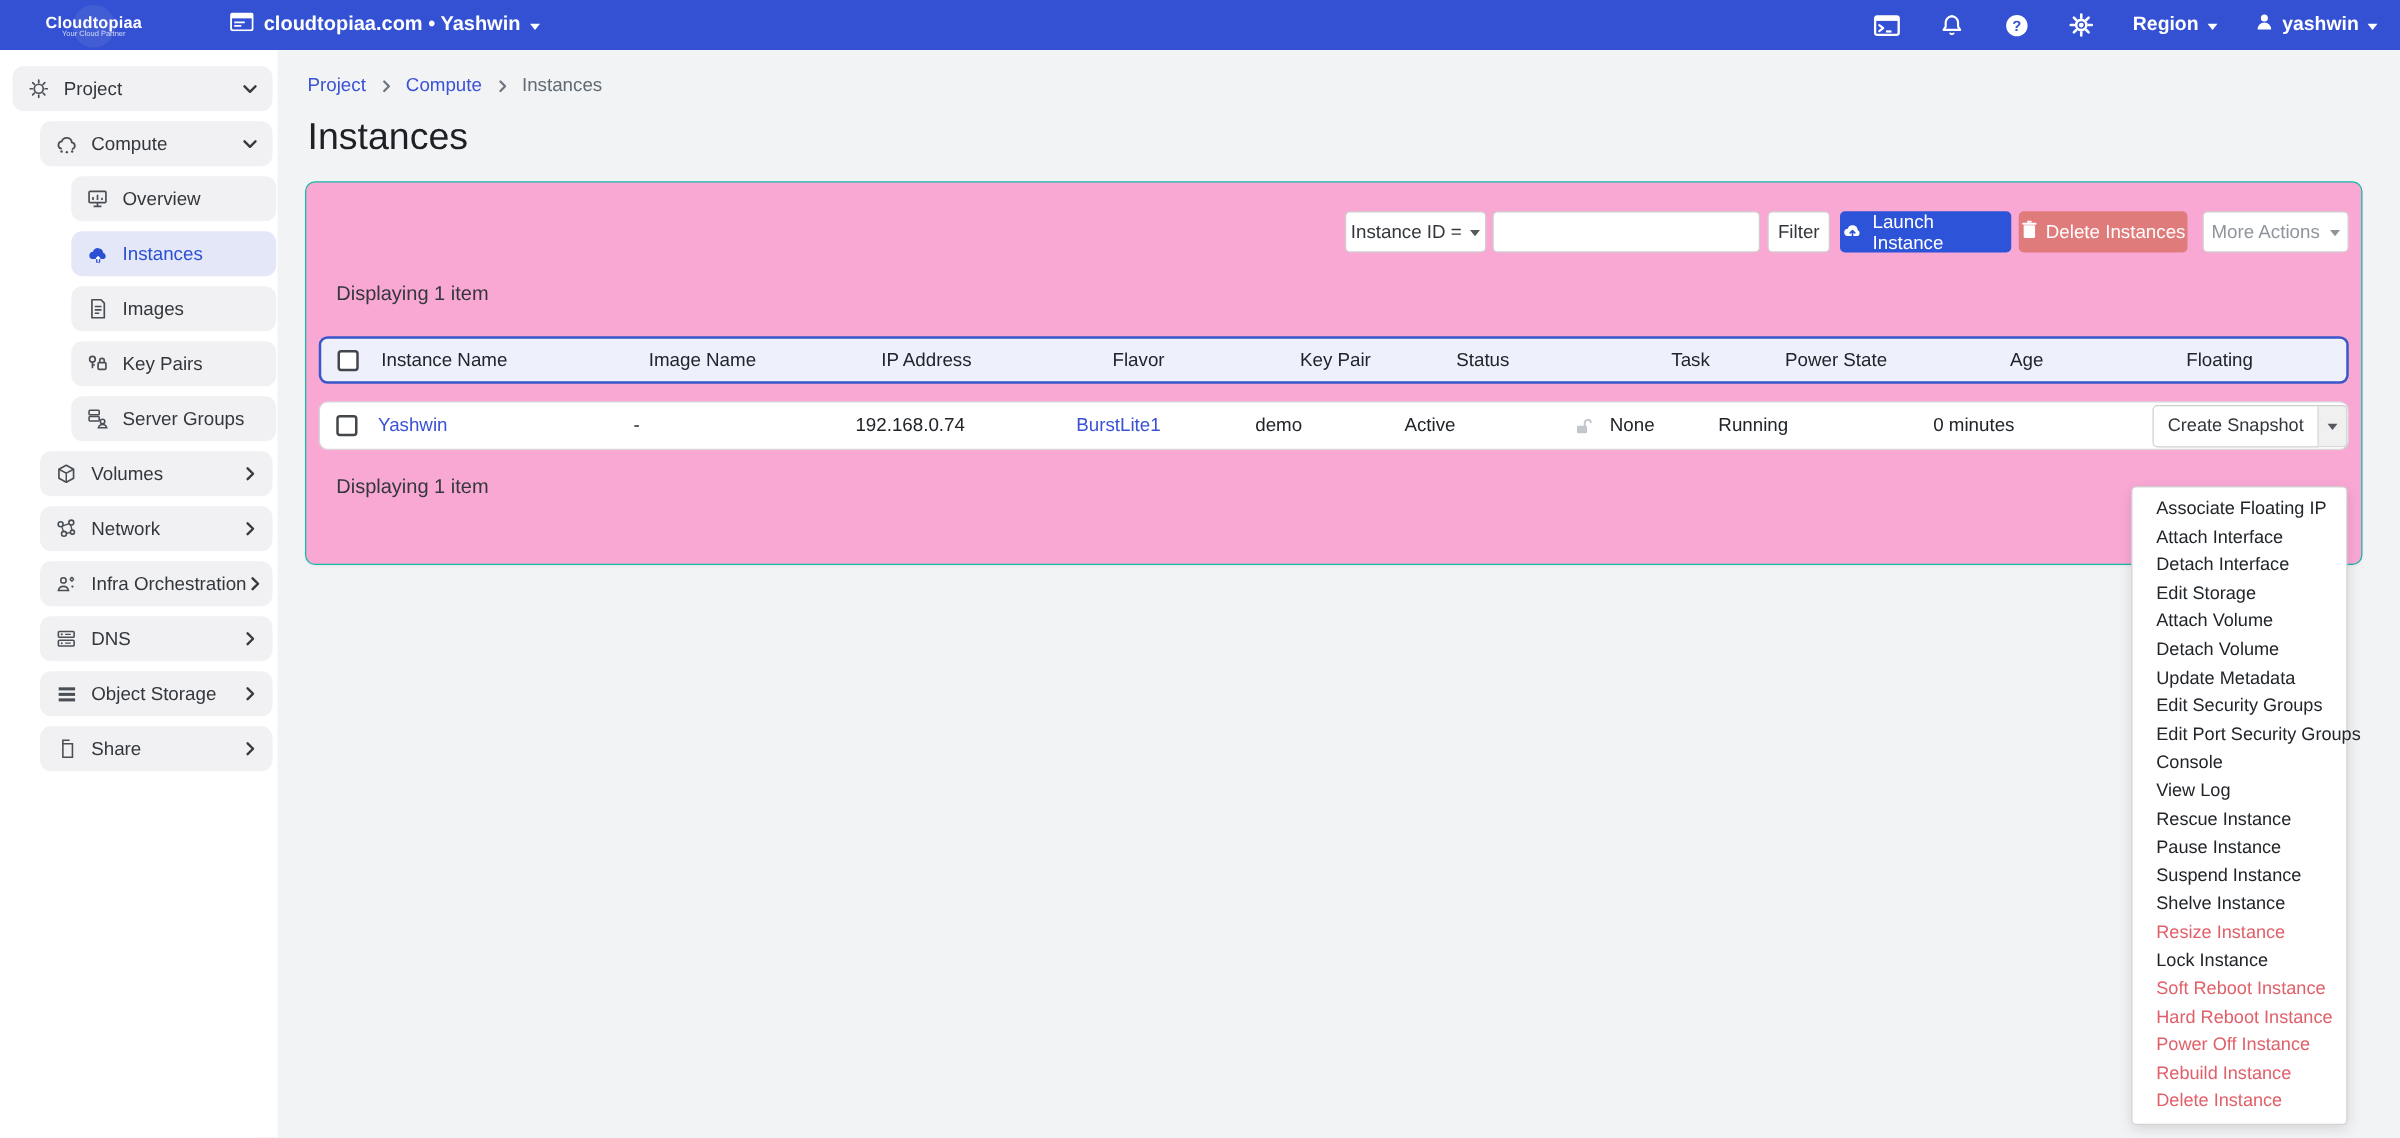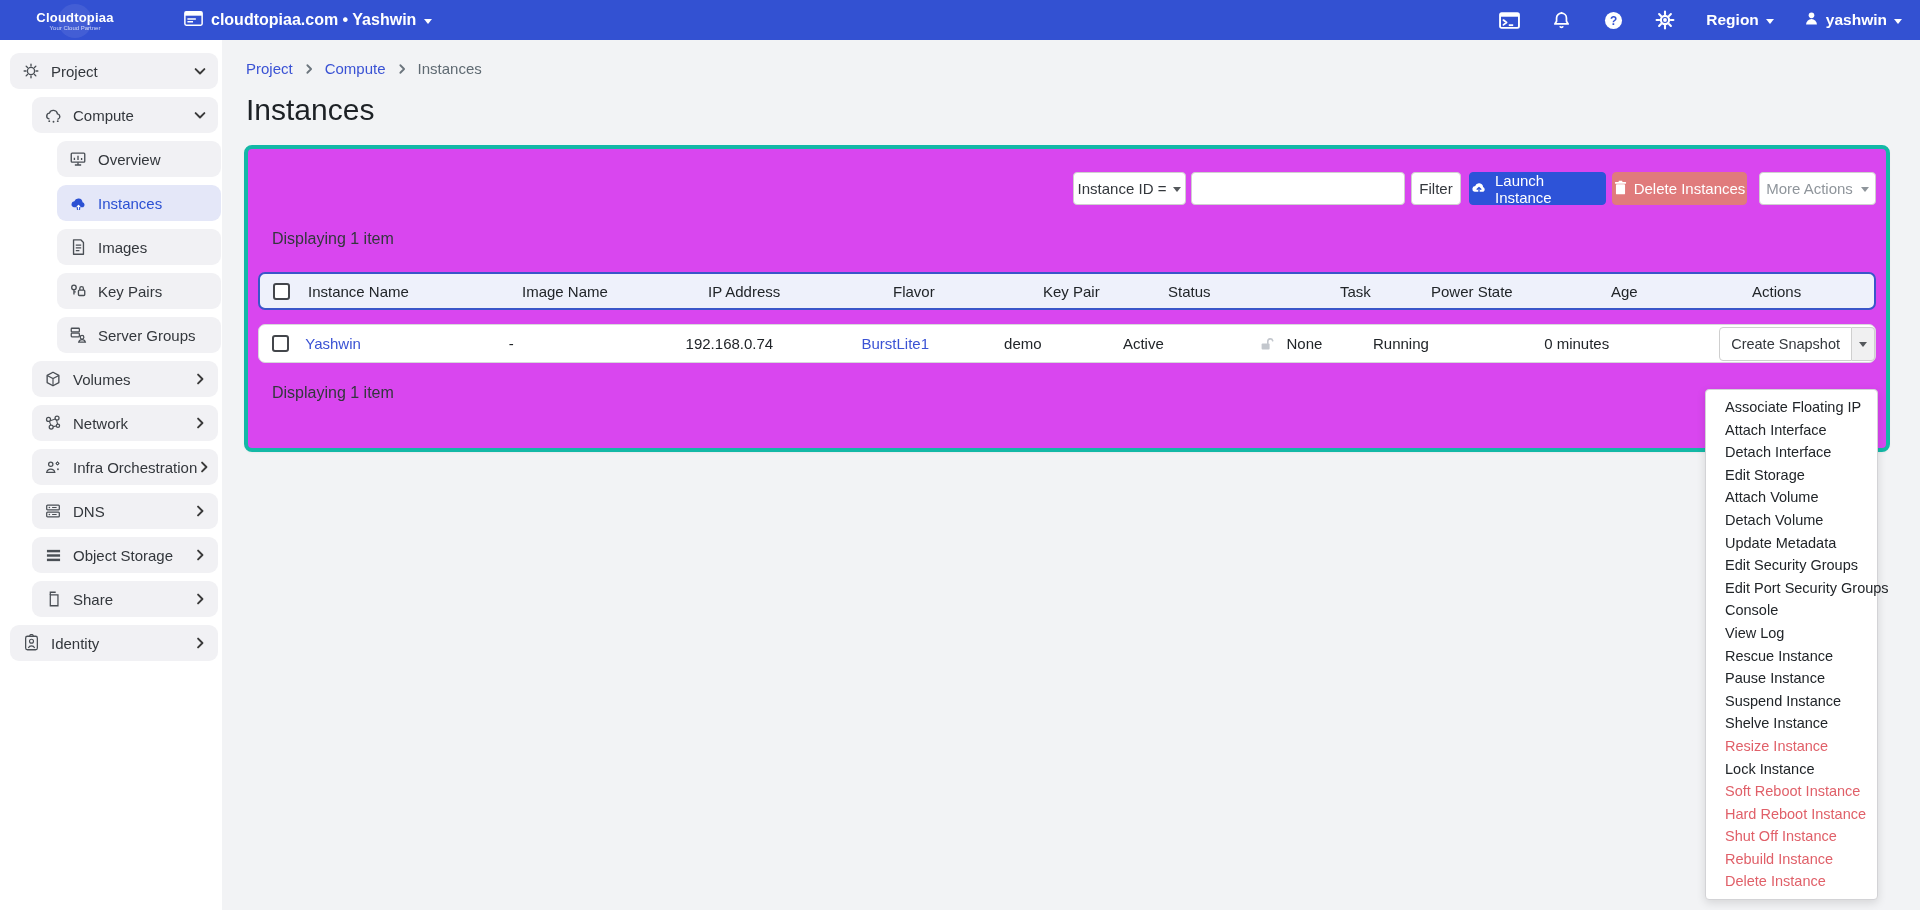--- a/index.html
+++ b/index.html
@@ -32,21 +32,21 @@
   .nav-item.active .nav-label { color:#2b50d3; }
 
   
   .content { position:absolute; left:222px; top:40px; right:0; bottom:0; }
   .breadcrumb { display:flex; align-items:center; gap:10px; padding:20px 0 0 24px; font-size:15px; }
   .crumb-link { color:#3a52d4; cursor:pointer; }
   .crumb-current { color:#5f6a72; }
   .crumb-sep { display:flex; align-items:center; }
   .page-title { font-size:30px; font-weight:500; color:#1d2125; margin:16px 0 0 24px; }
 
-  .card { margin:18px 30px 0 22px; height:307px; background:#d946ef; border:4px solid #14b8a6; border-radius:8px; box-shadow:0 1px 2px rgba(0,0,0,.04); position:relative; }
+  .card { margin:18px 30px 0 22px; height:307px; background:#f9a8d4; border:1px solid #14b8a6; border-radius:8px; box-shadow:0 1px 2px rgba(0,0,0,.04); position:relative; }
 
   
   .toolbar { display:flex; justify-content:flex-end; align-items:center; padding:23px 10px 0 0; }
   .btn { height:33px; display:flex; align-items:center; justify-content:center; border-radius:4px; font-size:15px; cursor:pointer; border:1px solid #cfcfcf; background:#fff; color:#33373c; }
   .filter-select { width:113px; gap:7px; }
   .filter-input { width:214px; height:33px; border:1px solid #cfcfcf; border-radius:4px; margin-left:5px; font-size:14px; padding:0 8px; color:#33373c; outline:none; background:#fff; }
   .filter-btn { width:50px; margin-left:6px;text-align:center; }
   .btn-launch { background:#2d53d8; border-color:#2d53d8; color:#fff; width:137px; margin-left:8px; gap:7px; font-weight:500; }
   .btn-delete { background:#e07b7c; border-color:#e07b7c; color:#fff; width:135px; margin-left:6px; gap:7px; font-weight:500; }
   .btn-more { width:117px; margin-left:12px; color:#8f959b; gap:8px; }
@@ -327,36 +327,20 @@
         </svg>
     </span>
     <span class="nav-label">Share</span>
     <span class="nav-chevron">
       <svg width="14" height="14" viewBox="0 0 16 16">
           <path d="M5.8 3l5 5-5 5" fill="none" stroke="#3a3a3a" stroke-width="2.2" stroke-linecap="round" stroke-linejoin="round"></path>
         </svg>
     </span>
   </div>
 
-  <div class="nav-item lvl0">
-    <span class="nav-icon">
-      <svg width="17" height="18" viewBox="0 0 18 20">
-          <rect x="2.5" y="2.5" width="13" height="15" rx="2" fill="none" stroke="#4a4f55" stroke-width="1.4"></rect>
-          <circle cx="9" cy="8" r="2.2" fill="none" stroke="#4a4f55" stroke-width="1.3"></circle>
-          <path d="M5.5 15.5a3.8 3.8 0 0 1 7 0" fill="none" stroke="#4a4f55" stroke-width="1.3"></path>
-          <path d="M7 2.5a2 2 0 0 1 4 0" fill="none" stroke="#4a4f55" stroke-width="1.3"></path>
-        </svg>
-    </span>
-    <span class="nav-label">Identity</span>
-    <span class="nav-chevron">
-      <svg width="14" height="14" viewBox="0 0 16 16">
-          <path d="M5.8 3l5 5-5 5" fill="none" stroke="#3a3a3a" stroke-width="2.2" stroke-linecap="round" stroke-linejoin="round"></path>
-        </svg>
-    </span>
-  </div>
 
 </div>
 
 <div class="content">
 
   <div class="breadcrumb">
     <span class="crumb-link">Project</span>
     <span class="crumb-sep">
       <svg width="12" height="12" viewBox="0 0 16 16">
           <path d="M5.8 3l5 5-5 5" fill="none" stroke="#6c757d" stroke-width="2.4" stroke-linecap="round" stroke-linejoin="round"></path>
@@ -415,21 +399,21 @@
         </div>
       <div class="cell col-1">Instance Name</div>
       <div class="cell col-2">Image Name</div>
       <div class="cell col-3">IP Address</div>
       <div class="cell col-4">Flavor</div>
       <div class="cell col-5">Key Pair</div>
       <div class="cell col-6">Status</div>
       <div class="cell col-7">Task</div>
       <div class="cell col-8">Power State</div>
       <div class="cell col-9">Age</div>
-      <div class="cell col-10">Actions</div>
+      <div class="cell col-10">Floating</div>
     </div>
 
     <div class="trow">
       <div class="col-cb">
           <div class="checkbox"></div>
         </div>
       <div class="cell col-1 link">Yashwin</div>
       <div class="cell col-2">-</div>
       <div class="cell col-3">192.168.0.74</div>
       <div class="cell col-4 link">BurstLite1</div>
@@ -474,16 +458,16 @@
   <div class="menu-item">Console</div>
   <div class="menu-item">View Log</div>
   <div class="menu-item">Rescue Instance</div>
   <div class="menu-item">Pause Instance</div>
   <div class="menu-item">Suspend Instance</div>
   <div class="menu-item">Shelve Instance</div>
   <div class="menu-item danger">Resize Instance</div>
   <div class="menu-item">Lock Instance</div>
   <div class="menu-item danger">Soft Reboot Instance</div>
   <div class="menu-item danger">Hard Reboot Instance</div>
-  <div class="menu-item danger">Shut Off Instance</div>
+  <div class="menu-item danger">Power Off Instance</div>
   <div class="menu-item danger">Rebuild Instance</div>
   <div class="menu-item danger">Delete Instance</div>
 </div>
 
 </body></html>

